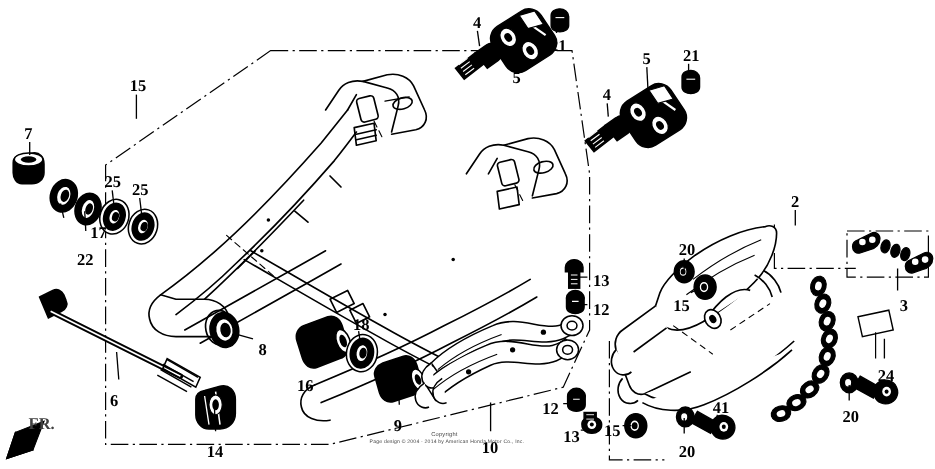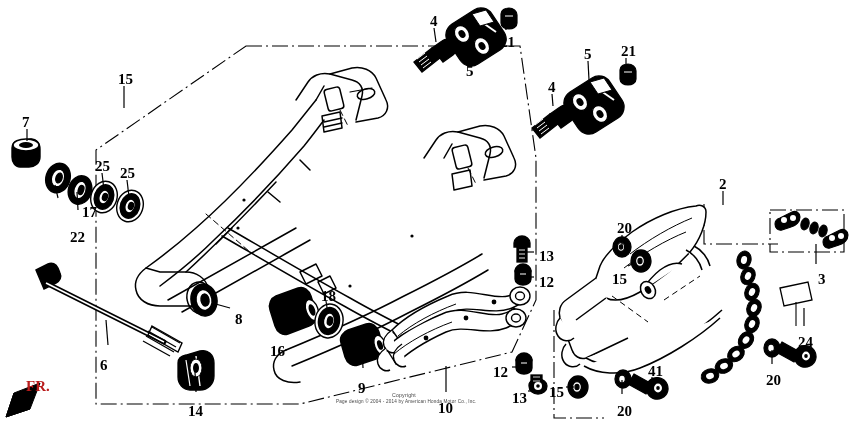--- a/index.html
+++ b/index.html
@@ -15,21 +15,21 @@
     color:#000000;
     line-height:1;
     white-space:nowrap;
     letter-spacing:0px;
   }
   .fr-label{
     position:absolute;
     font-family:"Liberation Serif",serif;
     font-weight:700;
     font-size:15px;
-    color:#b91c1c;
+    color:#404040;
     white-space:nowrap;
   }
   .wm{
     position:absolute;
     font-family:"Liberation Sans",sans-serif;
     font-size:5.2px;
     color:#444;
     white-space:nowrap;
     letter-spacing:0.2px;
   }

